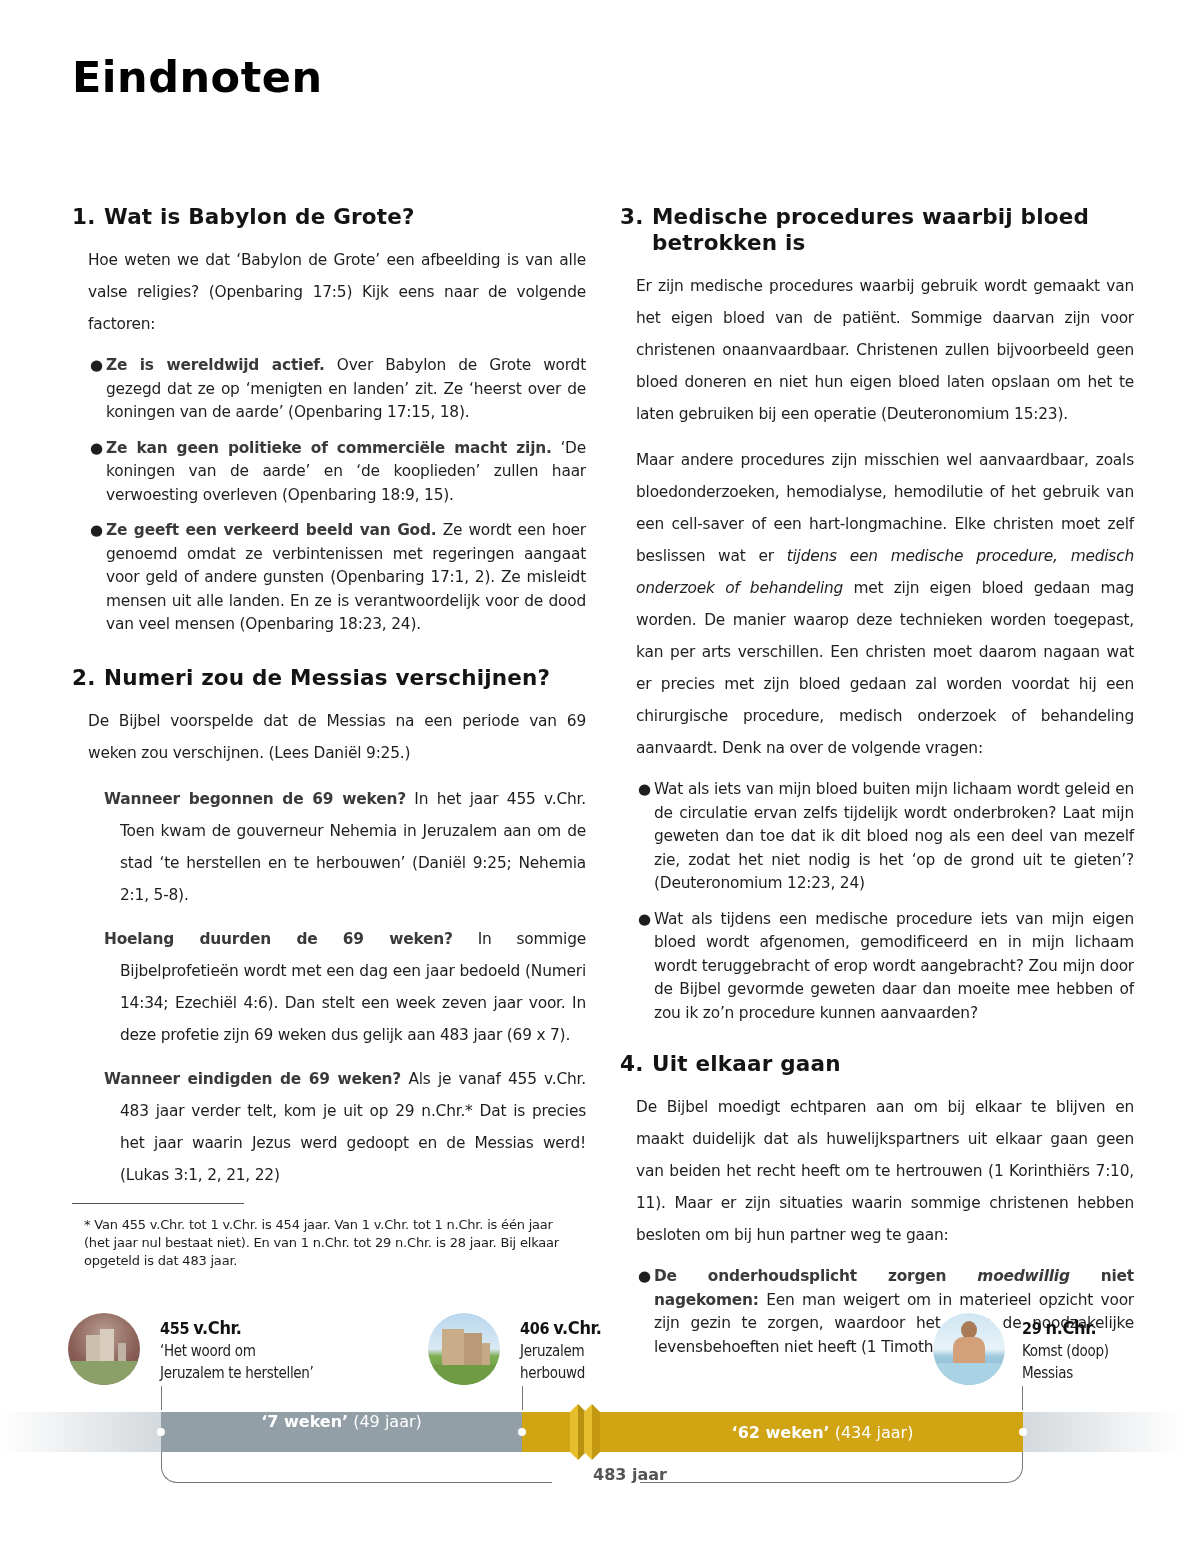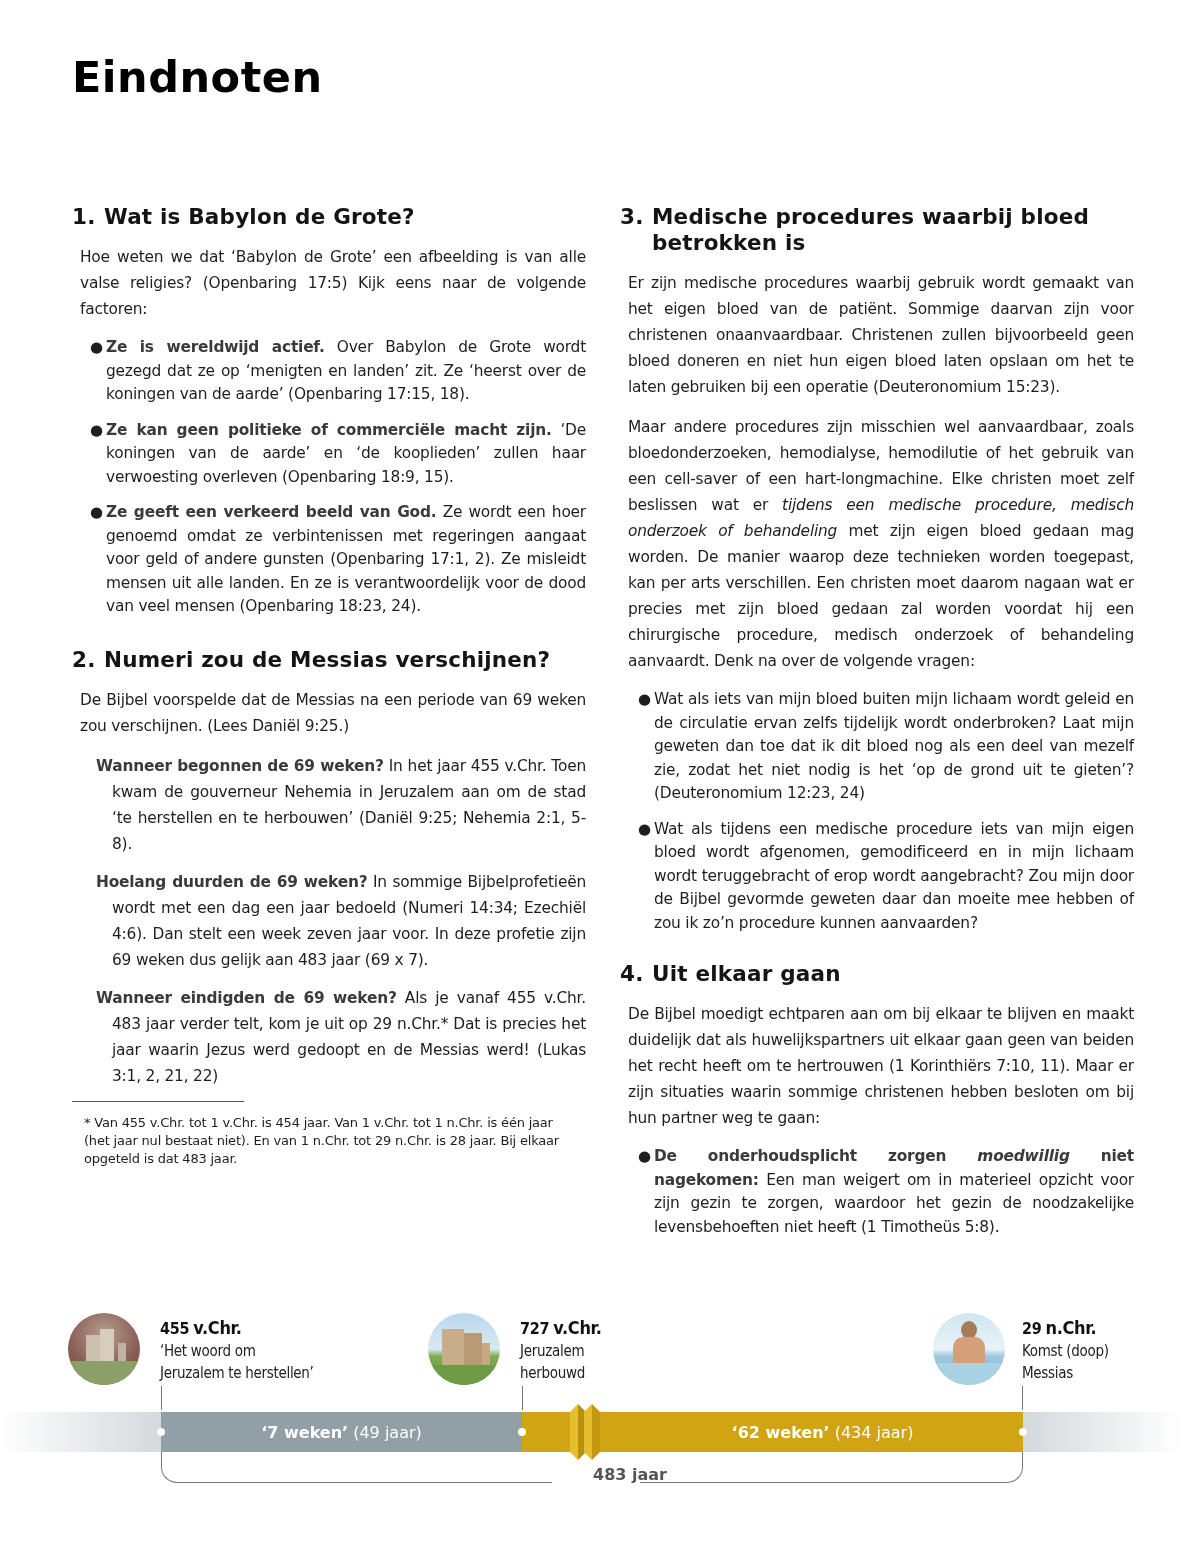--- a/index.html
+++ b/index.html
@@ -7,21 +7,21 @@
          font-family: "DejaVu Sans", sans-serif; color: #1e1e1e; }
   .page-title { position: absolute; left: 72px; top: 52px; margin: 0;
                 font-family: "DejaVu Sans", sans-serif; font-weight: bold; font-size: 43px;
                 letter-spacing: 0.5px; color: #000; }
   .col { position: absolute; top: 204px; }
   .col-left { left: 72px; width: 514px; }
   .col-right { left: 620px; width: 514px; }
   h2 { font-family: "DejaVu Sans", sans-serif; font-size: 21.5px; font-weight: bold;
        margin: 0 0 14px 0; color: #141414; display: flex; line-height: 26px; letter-spacing: 0.2px; }
   h2 .num { min-width: 32px; }
-  p { font-size: 15.4px; line-height: 26px; margin: 0 0 14px 8px; text-align: justify;
+  p { font-size: 15.4px; line-height: 32px; margin: 0 0 14px 16px; text-align: justify;
       font-family: "DejaVu Sans", sans-serif; letter-spacing: -0.2px; }
   ul.bullets { list-style: none; margin: 0 0 14px 0; padding: 0 0 0 18px; }
   ul.bullets li { position: relative; padding-left: 16px; font-size: 15.4px; line-height: 23.5px;
                   text-align: justify; margin-bottom: 12px; letter-spacing: -0.2px; }
   ul.bullets li .dot { position: absolute; left: 0; top: 0; font-size: 15px; }
   b, .bold { font-weight: bold; color: #3a3a3a; }
   .qa { padding-left: 32px; text-indent: -16px; margin-bottom: 12px; }
   .section2 { margin-top: 28px; }
   .section4 { margin-top: 26px; }
   .footnote-rule { width: 172px; border: 0; border-top: 1px solid #555; margin: 8px 0 12px 0; }
@@ -35,21 +35,21 @@
   .tl-img .grass { position: absolute; left: 0; right: 0; bottom: 0; height: 24px; background: #7d9a5a; }
   .tl-label { position: absolute; top: 17px; font-size: 15px; line-height: 22px; font-family: "DejaVu Sans Condensed", "DejaVu Sans", sans-serif; color: #222; letter-spacing: -0.3px; }
   .tl-label .year { font-weight: bold; font-size: 16px; color: #111; margin-top: 16px; }
   .tl-label .era { font-weight: bold; font-size: 18px; color: #111; }
   .tick { position: absolute; width: 1px; background: #777; top: 86px; height: 24px; }
   .band-fade-left { position: absolute; left: 0; width: 161px; top: 112px; height: 40px;
                     background: linear-gradient(to right, #ffffff, #d4d9dd); }
   .band-fade-right { position: absolute; left: 1023px; width: 160px; top: 112px; height: 40px;
                      background: linear-gradient(to right, #d4d9dd, #ffffff); }
   .band-gray { position: absolute; left: 161px; width: 361px; top: 112px; height: 40px; background: #939fa6;
-               color: #fff; font-size: 16px; display: flex; align-items: center; justify-content: center; }
+               color: #fff; font-size: 16px; display: flex; justify-content: center; }
   .band-gold { position: absolute; left: 522px; width: 501px; top: 112px; height: 40px; background: #d1a414;
                color: #fff; font-size: 16px; display: flex; align-items: center; justify-content: center; }
   .band-gray .lbl-b, .band-gold .lbl-b { font-weight: bold; margin-right: 5px; }
   .band-gold .inner { margin-left: 100px; }
   .node { position: absolute; width: 8px; height: 8px; border-radius: 50%; background: #fff; top: 128px; }
   .break { position: absolute; left: 570px; top: 104px; width: 30px; height: 56px; }
   .brace { position: absolute; top: 152px; height: 30px; border: 1.5px solid #777; border-top: 0; }
   .brace.left { left: 161px; width: 390px; border-right: 0; border-bottom-left-radius: 16px; }
   .brace.right { left: 640px; width: 382px; border-left: 0; border-bottom-right-radius: 16px; }
   .brace-label { position: absolute; left: 588px; top: 165px; width: 84px; text-align: center;
@@ -127,21 +127,21 @@
     <div>Jeruzalem te herstellen’</div>
   </div>
 
   <div class="tl-img walls">
     <div class="b1" style="left:14px;top:16px;width:22px;height:40px;background:#c9ad89;"></div>
     <div class="b1" style="left:36px;top:20px;width:18px;height:34px;background:#b89a76;"></div>
     <div class="b1" style="left:54px;top:30px;width:8px;height:22px;background:#c4a985;"></div>
     <div class="grass" style="background:#6f9b45;height:20px;"></div>
   </div>
   <div class="tl-label" style="left:520px;">
-    <div><span class="year">727</span> <span class="era">v.Chr.</span></div>
+    <div><span class="year">406</span> <span class="era">v.Chr.</span></div>
     <div>Jeruzalem</div>
     <div>herbouwd</div>
   </div>
 
   <div class="tl-img messiah">
     <div class="b1" style="left:28px;top:8px;width:16px;height:18px;border-radius:50%;background:#a87a55;"></div>
     <div class="b1" style="left:20px;top:24px;width:32px;height:28px;border-radius:10px 10px 0 0;background:#d3a07a;"></div>
     <div class="grass" style="background:#a9d2e4;height:22px;"></div>
   </div>
   <div class="tl-label" style="left:1022px;">

